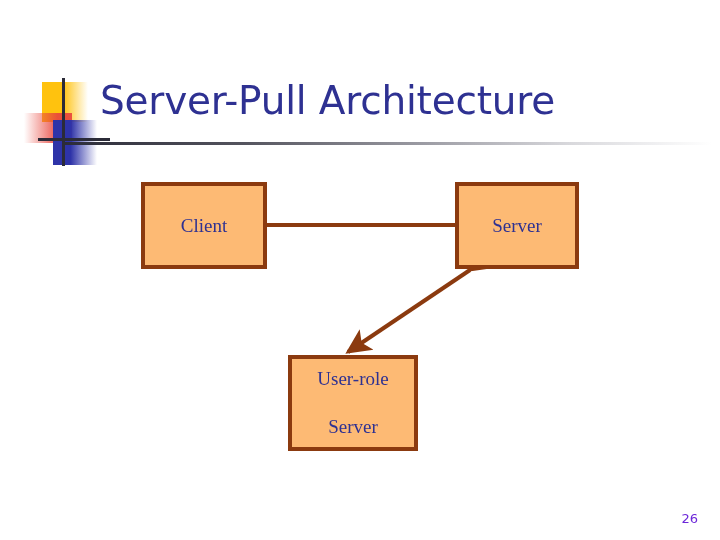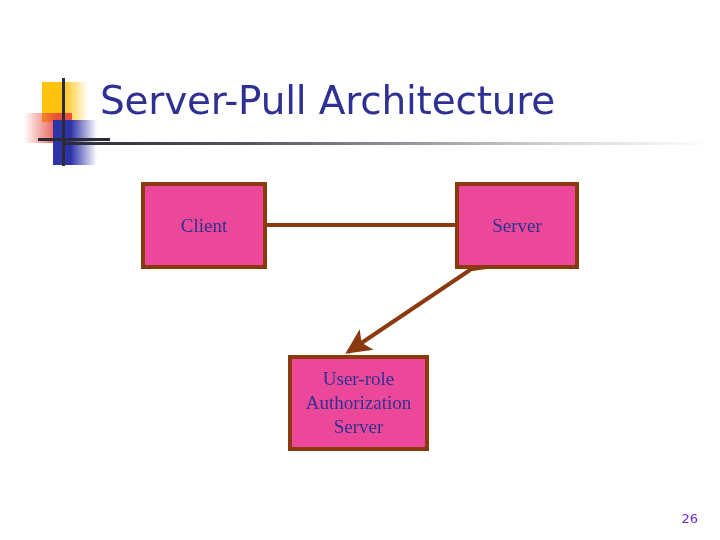--- a/index.html
+++ b/index.html
@@ -90,21 +90,21 @@
     width: 650px;
     height: 3px;
     background: linear-gradient(to right, #2B2B38 0%, #54545e 28%, #9a9aa2 55%, #d8d8dc 78%, #ffffff 100%);
   }
 
   
   .node {
     position: absolute;
     box-sizing: border-box;
     border: 4px solid #8B3A0F;
-    background: #ec4899;
+    background: #fdba74;
     color: #2E3192;
     font-family: "Liberation Serif", "DejaVu Serif", serif;
     font-size: 19px;
     line-height: 24px;
     display: flex;
     align-items: center;
     justify-content: center;
     text-align: center;
     z-index: 3;
   }
@@ -117,21 +117,21 @@
   }
   #node-server {
     left: 455px;
     top: 182px;
     width: 124px;
     height: 87px;
   }
   #node-auth {
     left: 288px;
     top: 355px;
-    width: 141px;
+    width: 130px;
     height: 96px;
   }
   .node-label {
     padding: 0 4px;
   }
 
   
   #arrows {
     position: absolute;
     left: 0;
@@ -184,20 +184,20 @@
     <span class="node-label">Client</span>
   </div>
 
   <div class="node" id="node-server">
     <span class="node-label">Server</span>
   </div>
 
   <div class="node" id="node-auth">
     <span class="node-label">
       <span>User-role</span><br>
-      <span>Authorization</span><br>
+      <br>
       <span>Server</span>
     </span>
   </div>
 
   <div class="page-number">26</div>
 
 </div>
 
 </body></html>

